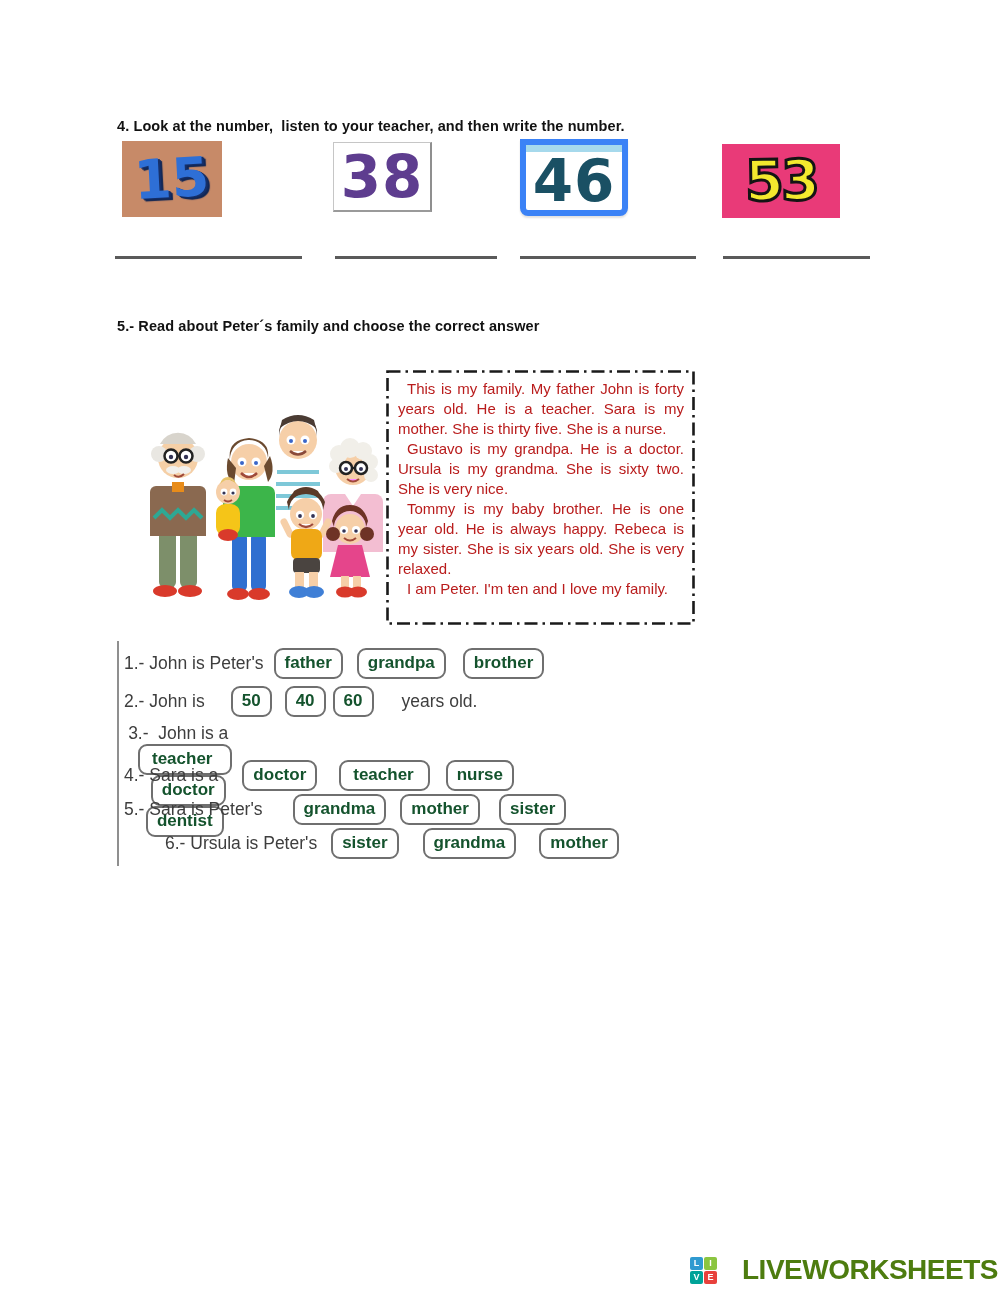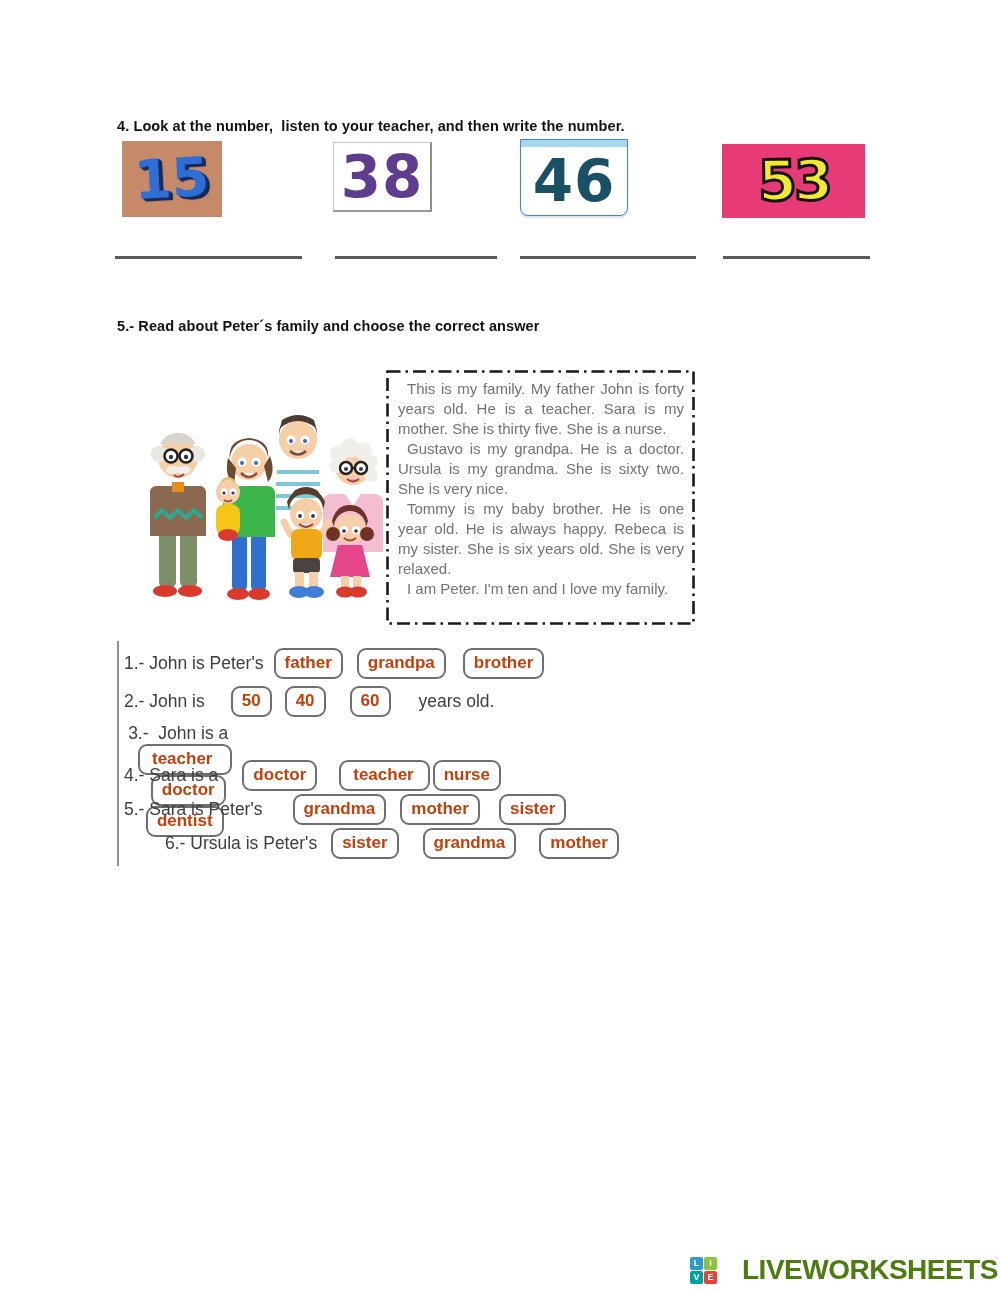--- a/index.html
+++ b/index.html
@@ -19,56 +19,56 @@
   
   .card { position:absolute; display:flex; align-items:center; justify-content:center; }
   .card .num { font-family:"DejaVu Sans", sans-serif; font-weight:bold; line-height:1; }
   #card-0 { left:122px; top:141px; width:100px; height:76px; }
   #card-0 .num { font-size:54px; transform:rotate(-3deg);
     text-shadow:2px 1px 0 #16306a, 3px 2px 0 #122a5e, 4px 3px 1px #0e2452; }
   #card-1 { left:333px; top:142px; width:99px; height:70px;
     border:1px solid #c6c6c6; border-right:2px solid #8f8f8f; border-bottom:2px solid #9a9a9a; }
   #card-1 .num { font-size:58px; letter-spacing:1px; }
   #card-2 { left:520px; top:139px; width:108px; height:77px;
-    border:1px solid #3b82f6; border-radius:0 0 8px 8px; padding-top:6px;
+    border:6px solid #3b82f6; border-radius:0 0 8px 8px; padding-top:6px;
     box-shadow:0 2px 2px rgba(0,0,0,0.12); }
   #card-2::before { content:""; position:absolute; top:0; left:0; right:0; height:7px; background:#a6d9ec; }
   #card-2 .num { font-size:58px; letter-spacing:1px; }
-  #card-3 { left:722px; top:144px; width:143px; height:74px; }
+  #card-3 { left:722px; top:144px; width:118px; height:74px; }
   #card-3 .num { font-size:56px; letter-spacing:-3px; -webkit-text-stroke:3px #141414; transform:rotate(-1deg); }
 
   
   .answer-line { position:absolute; top:256px; height:3px; background:#5a5a5a; }
   #line-0 { left:115px; width:187px; }
   #line-1 { left:335px; width:162px; }
   #line-2 { left:520px; width:176px; }
   #line-3 { left:723px; width:147px; }
 
   
   #family { position:absolute; left:132px; top:382px; width:252px; height:232px; }
 
   
   .passage {
     position:absolute; left:386px; top:370px; width:309px; height:255px;
-    padding:9px 11px 6px 12px; color:#737373;
+    padding:9px 11px 6px 12px; color:#b91c1c;
   }
   .passage svg.border-svg { position:absolute; left:0; top:0; }
   .passage p {
     font-size:15px; line-height:20px; text-align:justify; text-indent:9px;
     position:relative;
   }
 
   
   #q-vline { position:absolute; left:117px; top:641px; width:2px; height:225px; background:#8f8f8f; }
   .q-row { position:absolute; left:124px; display:flex; align-items:center; height:34px; }
   .q-label, .q-suffix { font-size:17.5px; color:#3e3e3e; white-space:pre; }
   .chip {
     display:inline-flex; align-items:center; justify-content:center;
     border:2px solid #6f6f6f; border-radius:9px; background:#ffffff;
-    font-weight:bold; font-size:17px; color:#c2410c; padding:3px 9px 4px 9px;
+    font-weight:bold; font-size:17px; color:#14532d; padding:3px 9px 4px 9px;
     cursor:pointer; white-space:nowrap;
   }
   #q-0 { top:646px;text-align:right; } #q-1 { top:684px;justify-content:center; } #q-2 { top:723px;flex-direction:column; }
   #q-3 { top:758px; } #q-4 { top:792px; } #q-5 { top:826px;margin-left:41px; }
 
   
   .footer-logo { position:absolute; left:690px; top:1254px; display:flex; align-items:center; cursor:pointer; }
   .logo-grid { display:grid; grid-template-columns:13px 13px; grid-template-rows:13px 13px; gap:1px; margin-right:3px; }
   .logo-sq {
     color:#fff; font-size:9px; font-weight:bold; display:flex;
@@ -251,36 +251,36 @@
     <span class="q-label">1.- John is Peter's</span>
     <span class="chip" style="margin-left:10px">father</span>
     <span class="chip" style="margin-left:14px">grandpa</span>
     <span class="chip" style="margin-left:17px">brother</span>
   </div>
 
   <div class="q-row" id="q-1">
     <span class="q-label">2.- John is</span>
     <span class="chip" style="margin-left:26px">50</span>
     <span class="chip" style="margin-left:13px">40</span>
-    <span class="chip" style="margin-left:24px">60</span>
+    <span class="chip" style="margin-left:7px">60</span>
     <span class="q-suffix" style="margin-left:28px">years old.</span>
   </div>
 
   <div class="q-row" id="q-2">
     <span class="q-label">3.-  John is a</span>
     <span class="chip" style="margin-left:14px; padding:3px 18px 4px 12px">teacher</span>
     <span class="chip" style="margin-left:20px">doctor</span>
     <span class="chip" style="margin-left:13px">dentist</span>
   </div>
 
   <div class="q-row" id="q-3">
     <span class="q-label">4.- Sara is a</span>
     <span class="chip" style="margin-left:24px">doctor</span>
     <span class="chip" style="margin-left:22px; padding:3px 14px 4px 12px">teacher</span>
-    <span class="chip" style="margin-left:3px">nurse</span>
+    <span class="chip" style="margin-left:16px">nurse</span>
   </div>
 
   <div class="q-row" id="q-4">
     <span class="q-label">5.- Sara is Peter's</span>
     <span class="chip" style="margin-left:30px">grandma</span>
     <span class="chip" style="margin-left:14px">mother</span>
     <span class="chip" style="margin-left:19px">sister</span>
   </div>
 
   <div class="q-row" id="q-5">

